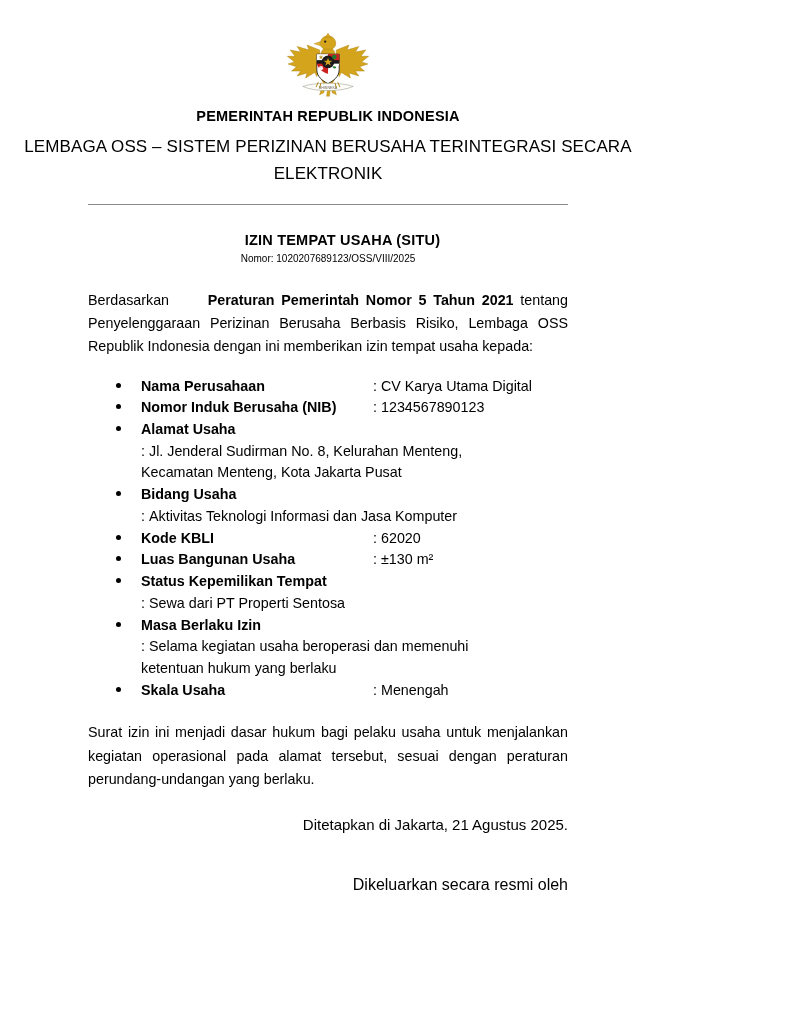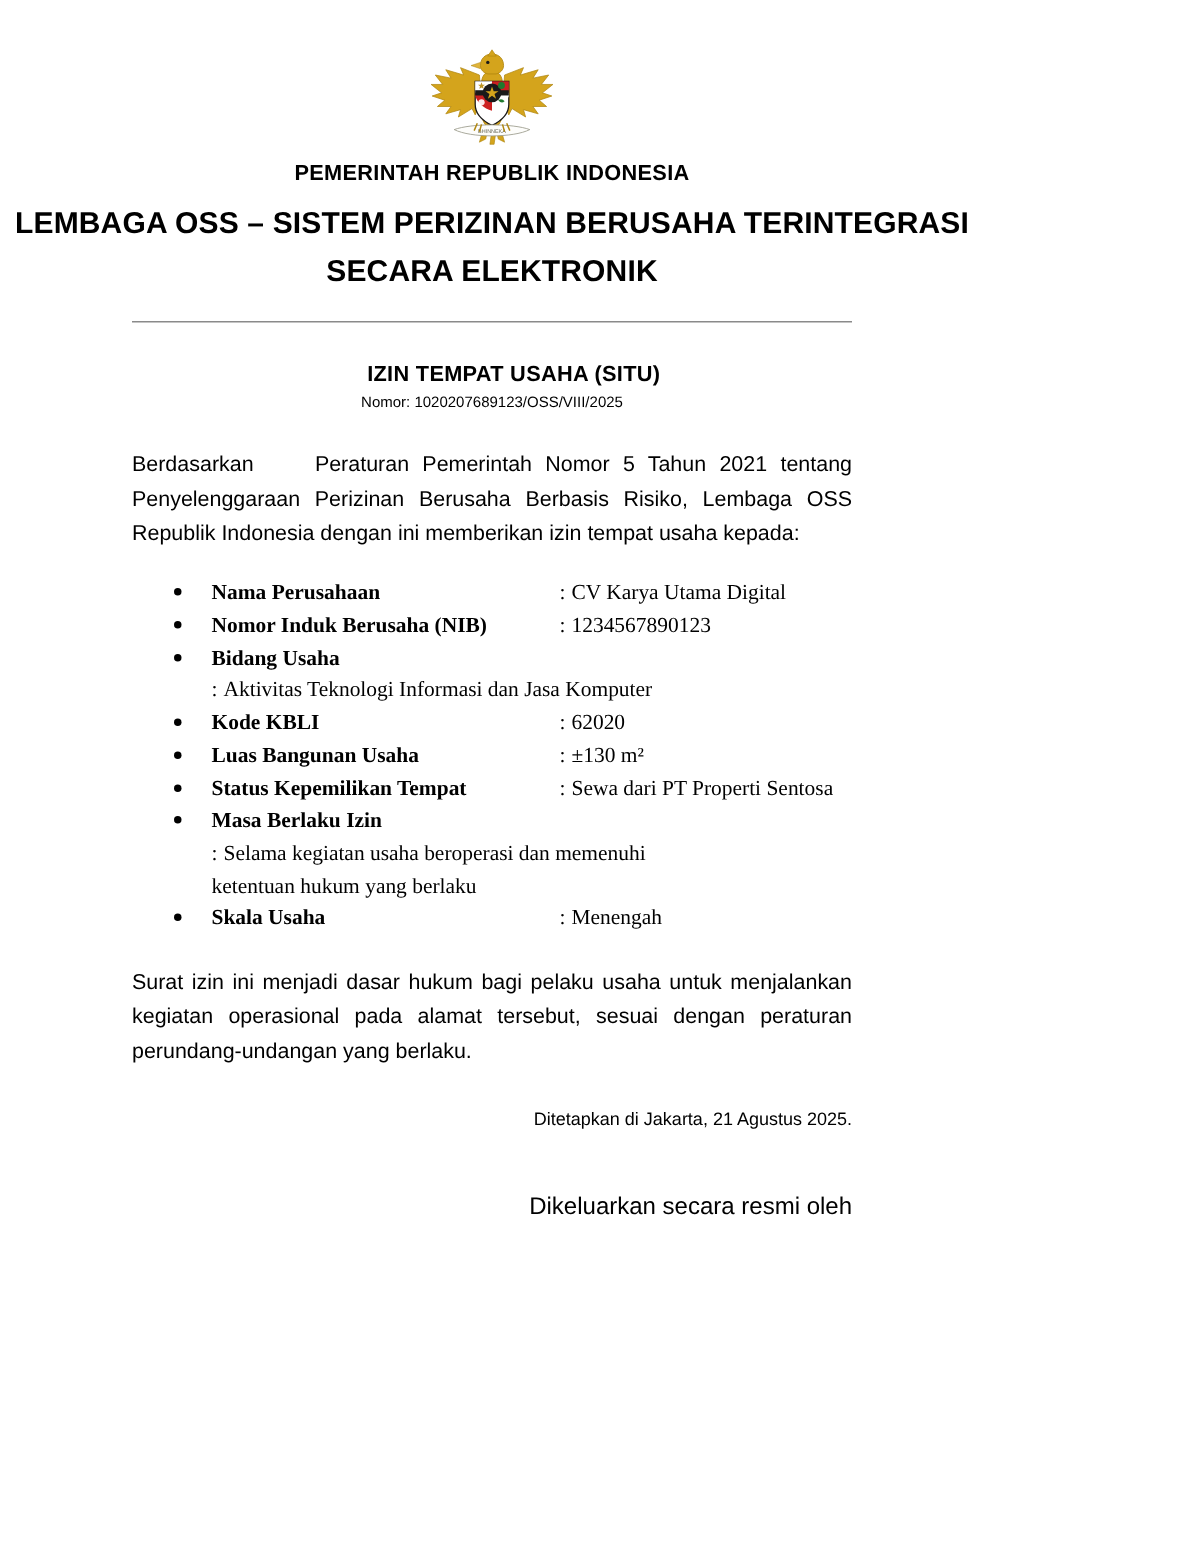--- a/index.html
+++ b/index.html
@@ -41,22 +41,22 @@
     text-align: center;
     margin-top: 4px;
   }
   .hdr-line1 {
     font-size: 14.5px;
     font-weight: bold;
     letter-spacing: 0.2px;
     line-height: 1.5;
   }
   .hdr-line2 {
-    font-size: 20px;
-    font-weight: bold;
+    font-size: 17px;
+    font-weight: normal;
     letter-spacing: 0.1px;
     line-height: 1.6;
     margin-top: 5px;
     text-align: center;
   }
 
   .divider {
     border: none;
     border-top: 1px solid #8a8a8a;
     margin: 17px 88px 0 88px;
@@ -81,27 +81,26 @@
   
   .content {
     margin: 0 88px;
   }
   .intro {
     font-size: 14.3px;
     line-height: 1.62;
     text-align: justify;
     margin-top: 25px;
   }
-  .intro b { font-weight: normal; margin-left: 32px; }
+  .intro b { font-weight: bold; margin-left: 32px; }
 
   
   .details {
     margin-top: 17px;
     margin-left: 25px;
-    font-family: Liberation Serif, serif;
   }
   .row {
     position: relative;
     font-size: 14.3px;
     line-height: 1.52;
     padding-left: 28px;
     margin-bottom: 0px;
   }
   .bullet {
     position: absolute;
@@ -126,21 +125,21 @@
   .value .colon { margin-right: 4px; }
 
   
   .closing {
     font-size: 14.3px;
     line-height: 1.62;
     text-align: justify;
     margin-top: 20px;
   }
   .place-date {
-    font-size: 12px;
+    font-size: 15px;
     text-align: right;
     margin-top: 25px;
   }
   .sign-block {
     text-align: right;
     margin-top: 40px;
   }
   .sign-by {
     font-size: 16px;
     line-height: 1.55;
@@ -226,20 +225,24 @@
       <div class="row">
         <span class="bullet"></span>
         <span class="label">Nama Perusahaan</span><span class="value"><span class="colon">:</span><span>CV Karya Utama Digital</span></span>
       </div>
 
       <div class="row">
         <span class="bullet"></span>
         <span class="label">Nomor Induk Berusaha (NIB)</span><span class="value"><span class="colon">:</span><span>1234567890123</span></span>
       </div>
 
+      <div class="row">
+        <span class="bullet"></span>
+        <span class="label">Alamat Usaha</span><span class="value"><span class="colon">:</span><span>Jl. Jenderal Sudirman No. 8, Kelurahan Menteng, Kecamatan Menteng, Kota Jakarta Pusat</span></span>
+      </div>
 
       <div class="row">
         <span class="bullet"></span>
         <span class="label">Bidang Usaha</span><span class="value"><span class="colon">:</span><span>Aktivitas Teknologi Informasi dan Jasa Komputer</span></span>
       </div>
 
       <div class="row">
         <span class="bullet"></span>
         <span class="label">Kode KBLI</span><span class="value"><span class="colon">:</span><span><span>62020</span></span></span>
       </div>

